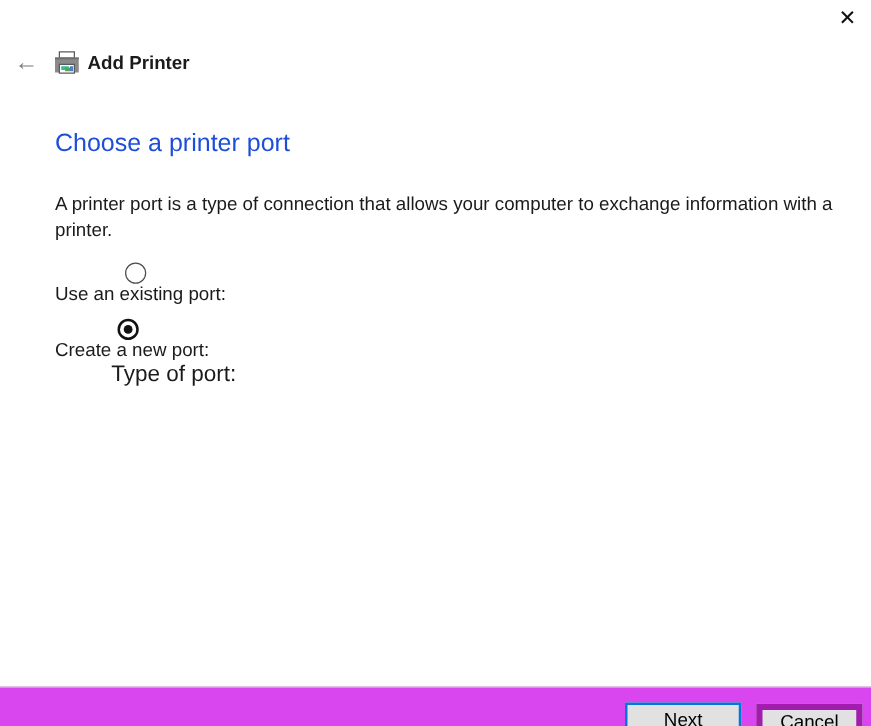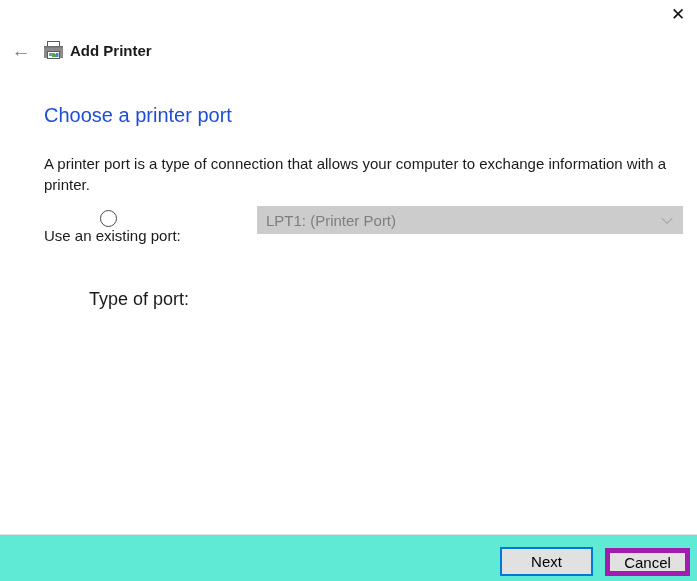--- a/index.html
+++ b/index.html
@@ -87,22 +87,22 @@
     position: absolute; right: 11px; top: 50%;
     width: 8px; height: 8px;
     border-right: 1px solid; border-bottom: 1px solid;
     transform: translateY(-70%) rotate(45deg);
   }
   .combo-disabled .chev { color: #a6a6a6; }
   .combo-enabled .chev { color: #3f3f3f; }
 
   
   .footer {
-    position: absolute; left: 0; bottom: 0; width: 100%; height: 47px;
-    background: #5eead4; border-top: 1px solid #dfdfdf;
+    position: absolute; left: 0; bottom: 0; width: 100%; height: 32px;
+    background: #d946ef; border-top: 1px solid #dfdfdf;
   }
   .btn {
     position: absolute; top: 12px; height: 29px;
     display: flex; align-items: center; justify-content: center;
     font-size: 15px; font-family: "Liberation Sans", sans-serif;
     background: #e1e1e1; color: #000;
   }
   .btn-next  { left: 500px; width: 93px; border: 2px solid #0078D7; }
   .btn-cancel{ left: 605px; width: 85px; border: 5px solid #a21caf; height: 28px; top: 13px; }
 </style>
@@ -133,25 +133,25 @@
 
   <div class="page-heading">Choose a printer port</div>
 
   <div class="page-desc">A printer port is a type of connection that allows your computer to exchange information with a printer.</div>
 
   <div class="radio-row row-existing">
     <span class="radio"></span>
     <span class="radio-label">Use an existing port:</span>
   </div>
 
-  <div class="combo combo-disabled">
-    <span>LPT1: (Printer Port)</span>
-    <span class="chev"></span>
+
+  <div class="radio-row row-newport">
+    <span class="radio checked"></span>
+    <span class="radio-label">Create a new port:</span>
   </div>
-
 
   <div class="type-label">Type of port:</div>
 
 
   <div class="footer">
     <div class="btn btn-next">Next</div>
     <div class="btn btn-cancel">Cancel</div>
   </div>
 
 </div>

